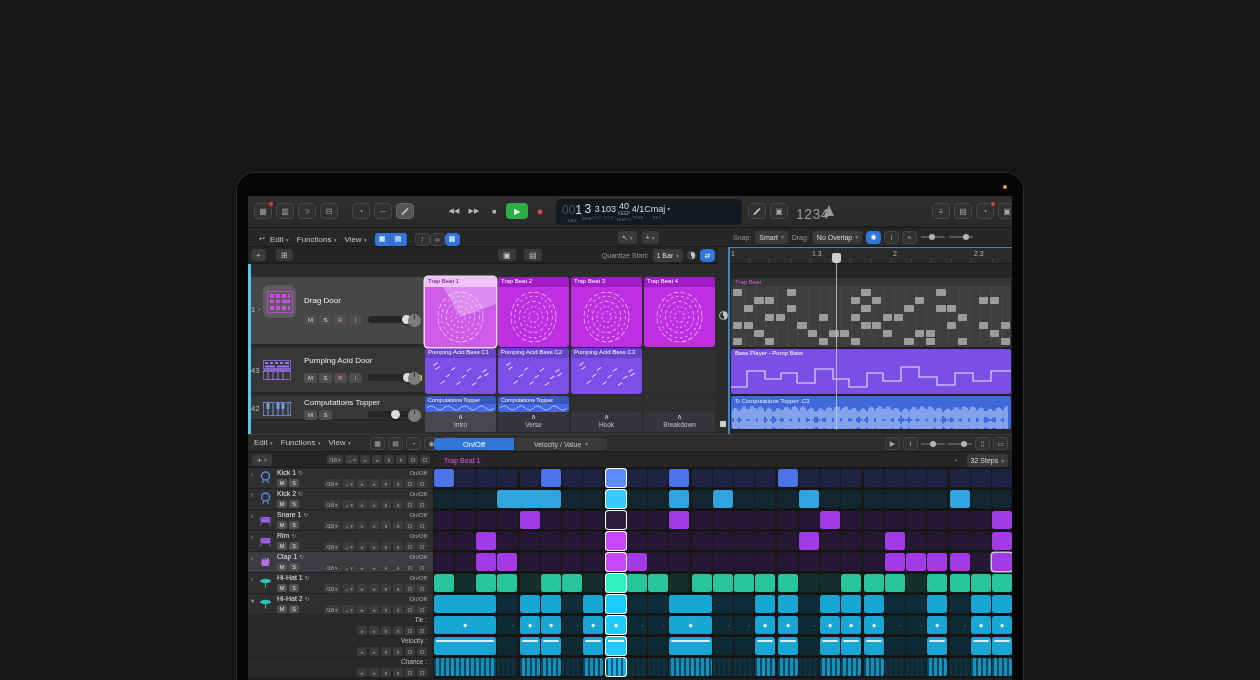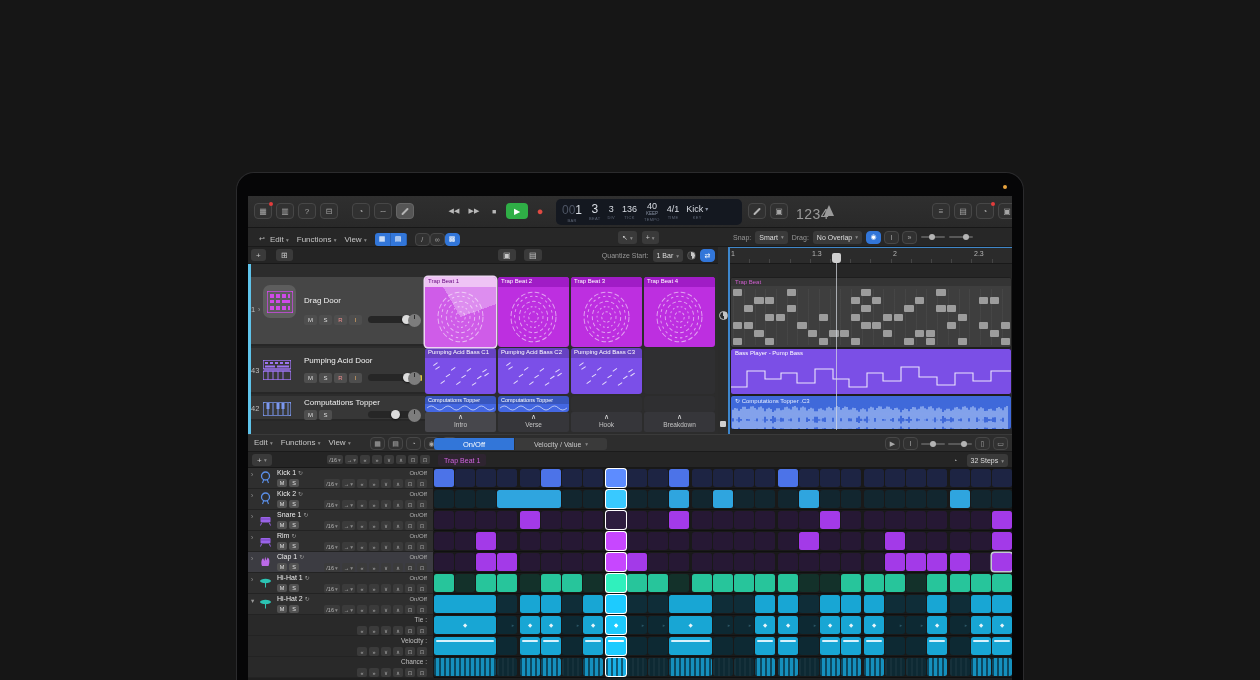--- a/index.html
+++ b/index.html
@@ -21,21 +21,21 @@
   .ib.blue{background:#3276d9;border-color:#3276d9;color:#fff;}
   .ib.noborder{border:none;background:none;}
   .badge{position:absolute;right:-2px;top:-2px;width:4px;height:4px;border-radius:50%;background:#e23c3c;}
   .transport{position:absolute;left:198px;top:7px;display:flex;gap:4px;align-items:center;}
   .tbtn{display:inline-flex;align-items:center;justify-content:center;height:16px;min-width:16px;
     color:#b8b8b8;font-size:7px;border-radius:4px;}
   .tbtn.play{background:#2fae46;color:#fff;min-width:22px;font-size:8px;}
   .tbtn.rec{color:#e04a42;font-size:11px;}
   .pencil{display:inline-block;width:2px;height:9px;background:#b5b5b5;transform:rotate(45deg);border-radius:1px;}
   .lcd{position:absolute;left:308px;top:3px;width:186px;height:26px;background:#141820;border-radius:5px;
-    display:flex;align-items:center;padding:0 6px;gap:7px;}
+    display:flex;align-items:center;padding:0 6px;}
   .lcd-col{display:flex;flex-direction:column;align-items:center;line-height:1;}
   .lcd-val{color:#d9dde4;font-size:12px;}
   .lcd-val.small{font-size:9px;}
   .lcd-dim{color:#4e5564;font-size:12px;}
   .lcd-lab{color:#5d6575;font-size:4px;margin-top:2px;letter-spacing:.3px;}
   .lcd-sub{color:#8a93a4;font-size:4.5px;margin-top:1px;}
   .lcd-caret{color:#8a93a4;font-size:6px;margin-left:2px;}
   .countin{position:absolute;left:548px;top:10px;color:#9a9a9a;font-size:14px;letter-spacing:.5px;}
   .metro-tri{position:absolute;left:576px;top:9px;width:0;height:0;border-left:5px solid transparent;
     border-right:5px solid transparent;border-bottom:11px solid #9a9a9a;}
@@ -216,35 +216,35 @@
         </div>
         <div class="lcd-col">
           <div class="lcd-val">3</div>
           <div class="lcd-lab">BEAT</div>
         </div>
         <div class="lcd-col">
           <div class="lcd-val small">3</div>
           <div class="lcd-lab">DIV</div>
         </div>
         <div class="lcd-col">
-          <div class="lcd-val small">136</div>
+          <div class="lcd-val small">103</div>
           <div class="lcd-lab">TICK</div>
         </div>
         <div class="lcd-col">
           <div class="lcd-val small">40</div>
           <div class="lcd-sub">KEEP</div>
           <div class="lcd-lab">TEMPO</div>
         </div>
         <div class="lcd-col">
           <div class="lcd-val small">4/1</div>
           <div class="lcd-lab">TIME</div>
         </div>
         <div class="lcd-col">
           <div class="flexrow">
-                <span class="lcd-val small">Kick</span>
+                <span class="lcd-val small">Cmaj</span>
                 <span class="lcd-caret">▾</span>
               </div>
           <div class="lcd-lab">KEY</div>
         </div>
       </div>
       <div class="tb-group" style="left:500px" id="tbAfterLcd">
             <span class="ib">
               <span class="pencil"></span>
             </span>
             <span class="ib">▣</span>

